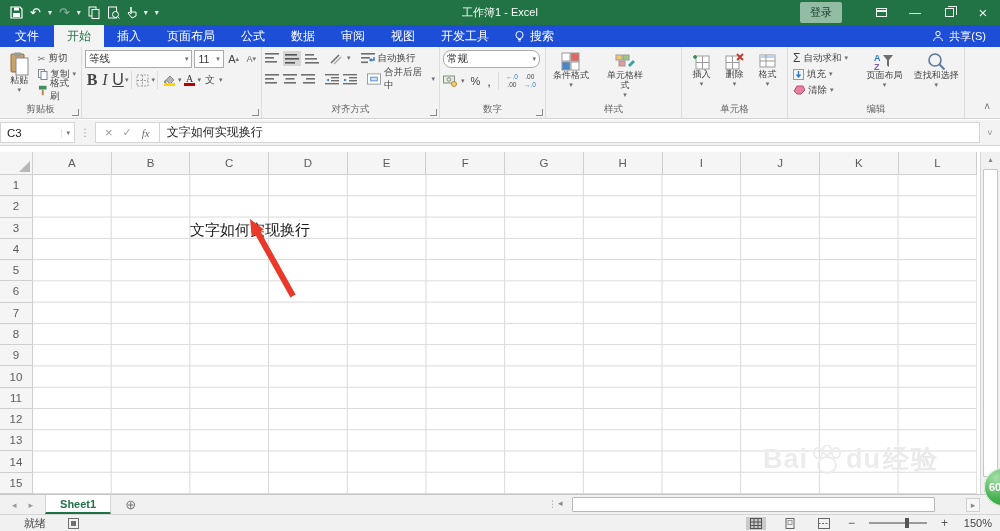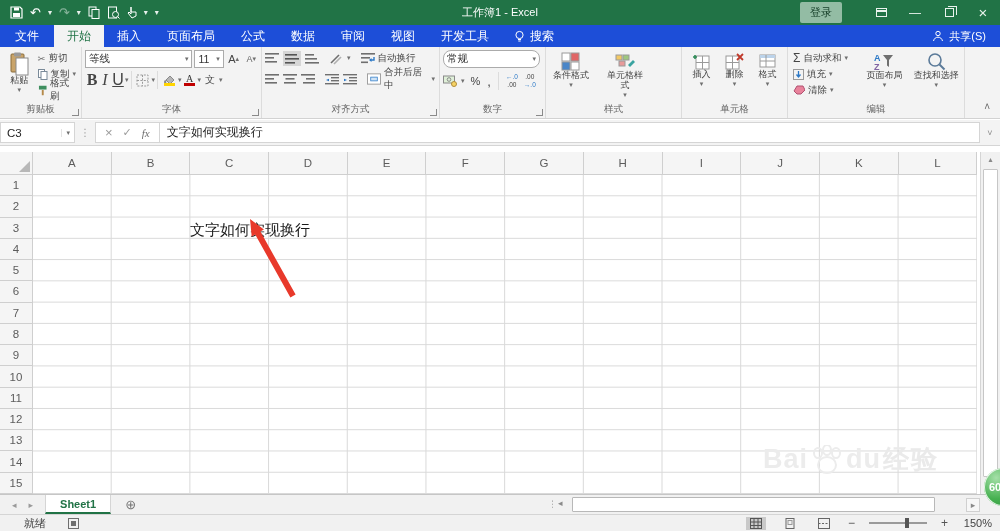--- a/index.html
+++ b/index.html
@@ -284,21 +284,20 @@
             <span class="redbar"></span>
           </span>
         </div>
       <span class="cdn">▾</span>
       <div class="fbtn" style="width:18px;font-size:10px;">
           <span>文</span>
         </div>
       <span class="cdn">▾</span>
     </div>
     <span class="launcher"></span>
-    <div class="glabel">字体</div>
   </div>
 
   <div class="rgroup" style="width:178px;">
     <div style="display:flex;align-items:center;gap:4px;">
       <span>
           <svg width="14" height="11" viewBox="0 0 14 11">
             <rect y="0" width="14" height="1.6" fill="#6f6f6f"></rect>
             <rect y="4" width="9" height="1.6" fill="#6f6f6f"></rect>
             <rect y="8" width="12" height="1.6" fill="#6f6f6f"></rect>
           </svg>

